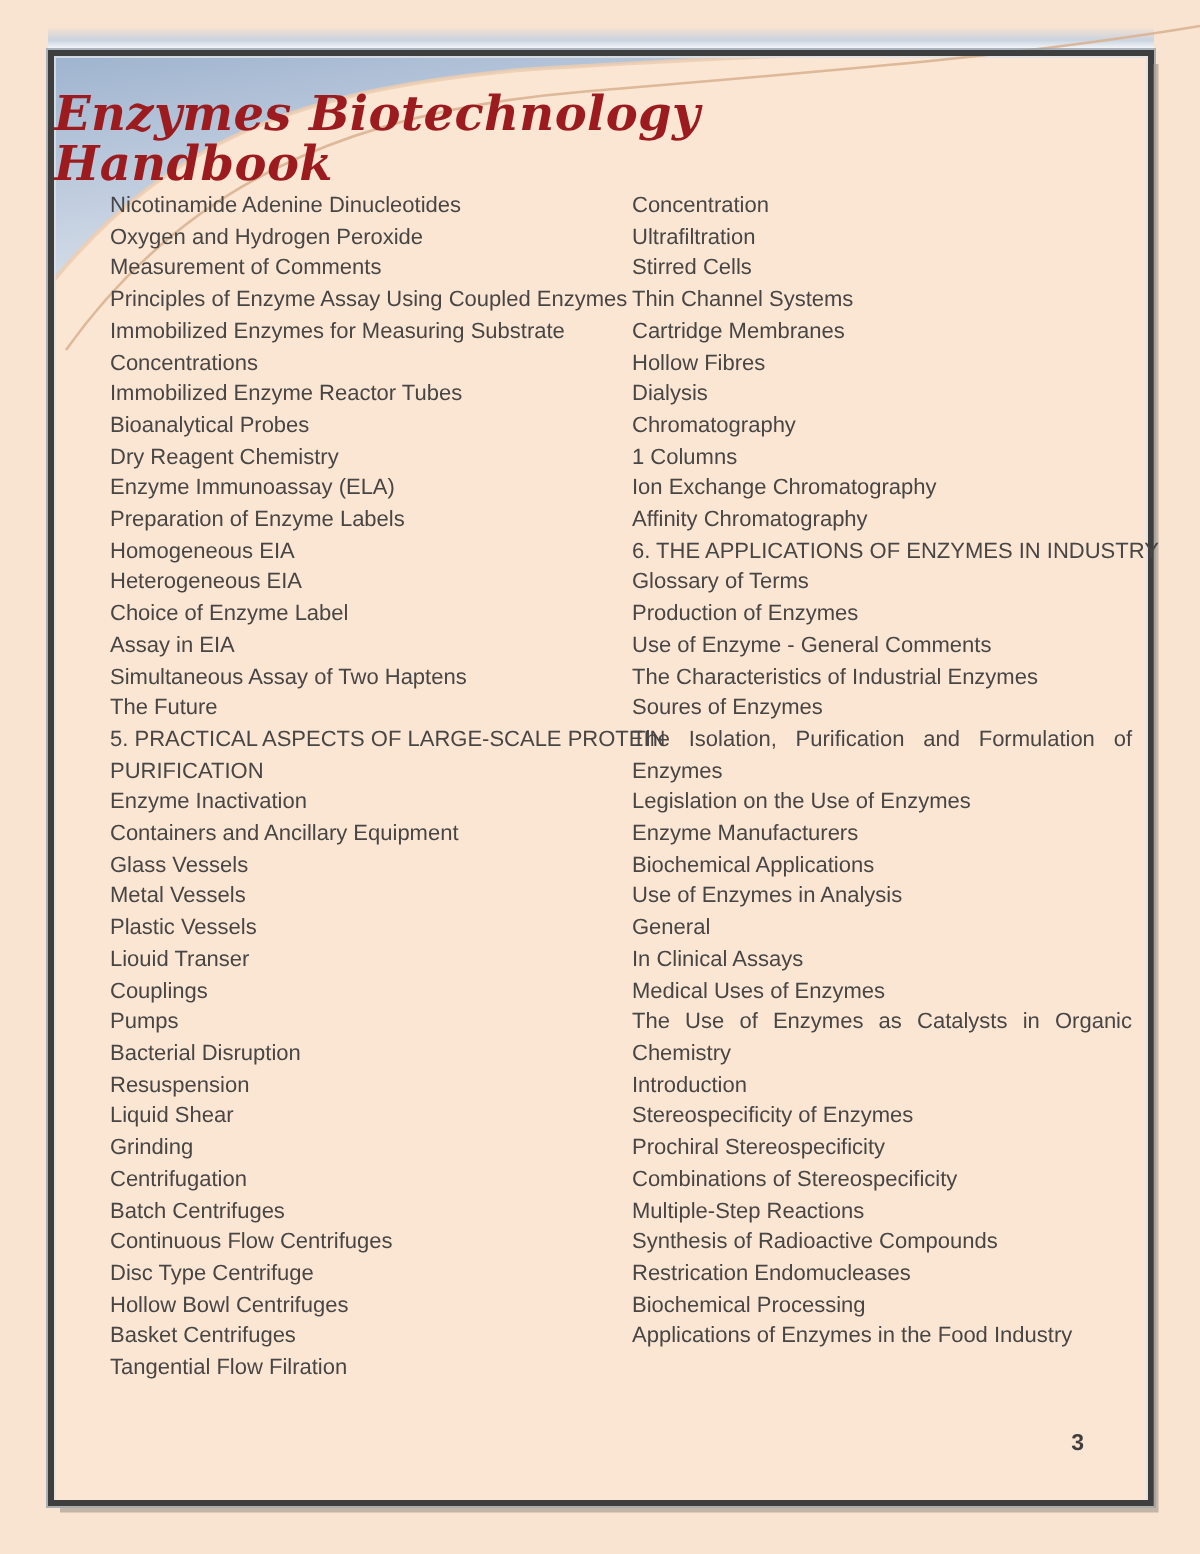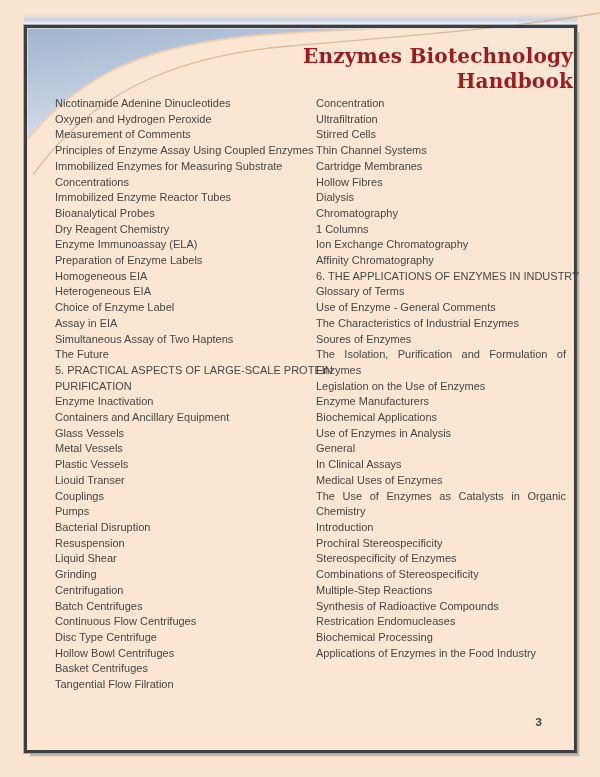--- a/index.html
+++ b/index.html
@@ -8,27 +8,28 @@
     position:relative;
     background:#f9e4d2;
     font-family:"Liberation Sans", sans-serif;
     overflow:hidden;
   }
   .decor { position:absolute; left:0; top:0; width:600px; height:777px; }
 
   .title {
     position:absolute;
     left:27px; right:27px; top:44px;
-    text-align:right;
+    text-align:left;
     font-family:"DejaVu Serif", serif;
     font-weight:bold;
-    font-size:20px;
+    font-size:24px;
     line-height:25px;
     color:#9b1b1e;
     letter-spacing:0.2px;
+    font-style:italic;
   }
 
   .col {
     position:absolute;
     top:96px;
     width:250px;
     font-size:11px;
     line-height:15.7px;
     color:#474644;
   }
@@ -200,20 +201,21 @@
 
 
     <div class="toc-line">Ion Exchange Chromatography</div>
 
     <div class="toc-line">Affinity Chromatography</div>
 
     <div class="toc-line">6. THE APPLICATIONS OF ENZYMES IN INDUSTRY</div>
 
     <div class="toc-line">Glossary of Terms</div>
 
+    <div class="toc-line">Production of Enzymes</div>
 
     <div class="toc-line">Use of Enzyme - General Comments</div>
 
     <div class="toc-line">The Characteristics of Industrial Enzymes</div>
 
     <div class="toc-line">Soures of Enzymes</div>
 
     <div class="toc-line justify">The Isolation, Purification and Formulation of</div>
 
     <div class="toc-line">Enzymes</div>
@@ -231,23 +233,23 @@
     <div class="toc-line">In Clinical Assays</div>
 
     <div class="toc-line">Medical Uses of Enzymes</div>
 
     <div class="toc-line justify">The Use of Enzymes as Catalysts in Organic</div>
 
     <div class="toc-line">Chemistry</div>
 
     <div class="toc-line">Introduction</div>
 
+    <div class="toc-line">Stereospecificity of Enzymes</div>
+
     <div class="toc-line">Prochiral Stereospecificity</div>
-
-    <div class="toc-line">Stereospecificity of Enzymes</div>
 
     <div class="toc-line">Combinations of Stereospecificity</div>
 
     <div class="toc-line">Multiple-Step Reactions</div>
 
     <div class="toc-line">Synthesis of Radioactive Compounds</div>
 
     <div class="toc-line">Restrication Endomucleases</div>
 
     <div class="toc-line">Biochemical Processing</div>

